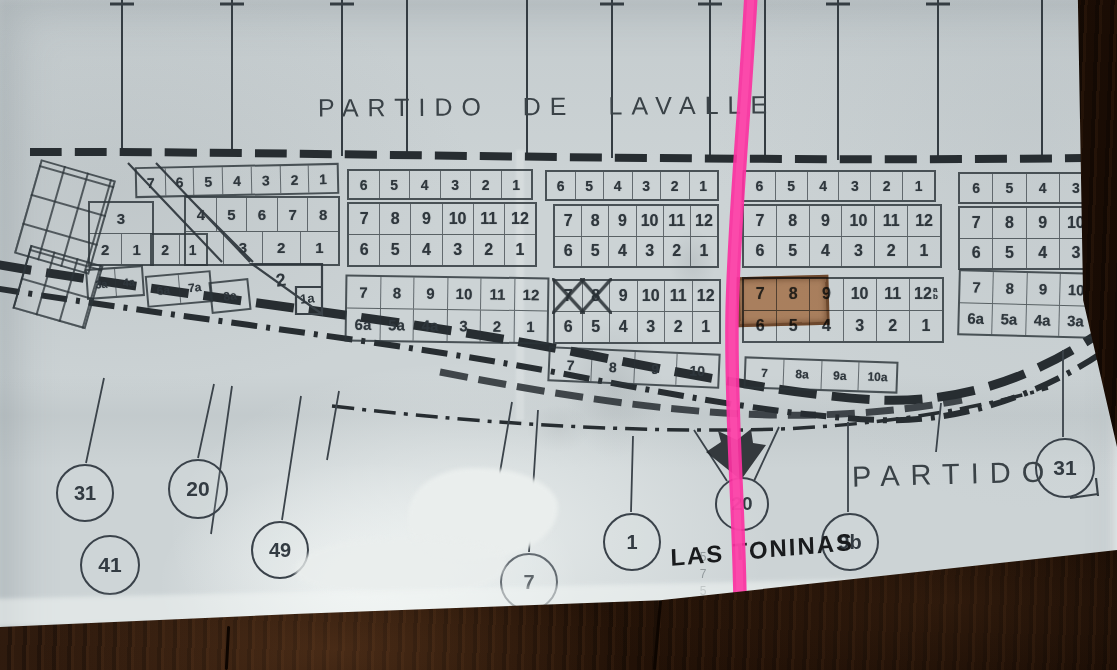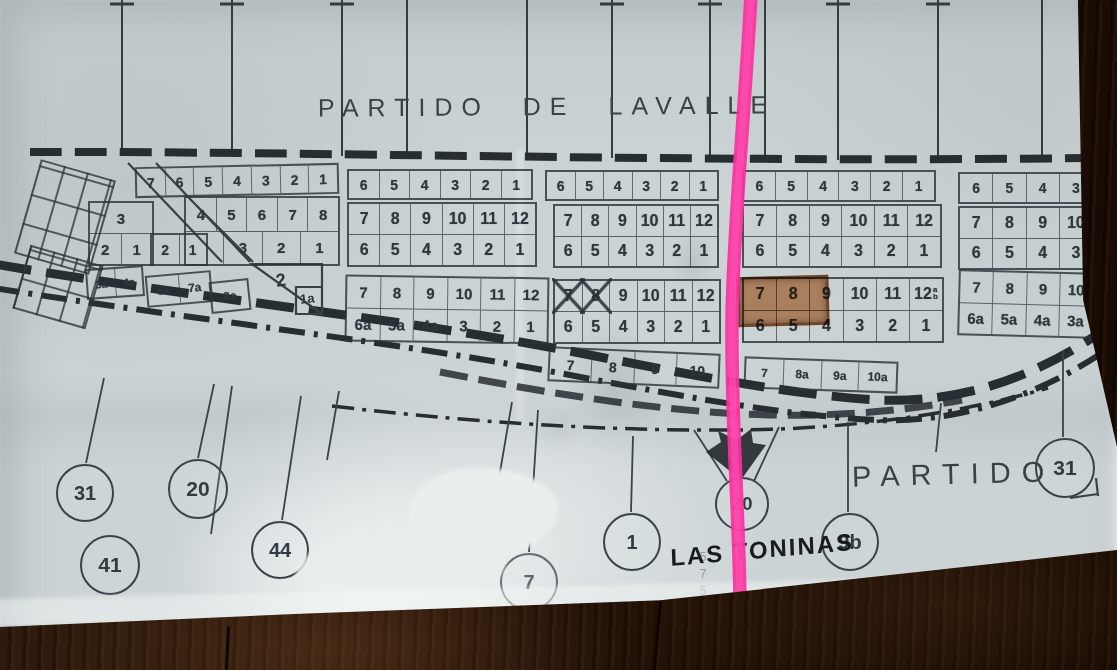--- a/index.html
+++ b/index.html
@@ -649,21 +649,21 @@
               <span>9a</span>
             </div>
             <div class="cell">
               <span>10a</span>
             </div>
           </div>
         </div>
         <div class="circle" style="left: 56px; top: 464px; width: 54px; height: 54px; font-size: 20px;">31</div>
         <div class="circle" style="left: 168px; top: 459px; width: 56px; height: 56px; font-size: 21px;">20</div>
         <div class="circle" style="left: 80px; top: 535px; width: 56px; height: 56px; font-size: 21px;">41</div>
-        <div class="circle" style="left: 251px; top: 521px; width: 54px; height: 54px; font-size: 20px;">44</div>
+        <div class="circle" style="left: 251px; top: 521px; width: 54px; height: 54px; font-size: 20px;">49</div>
         <div class="circle" style="left: 469px; top: 479px; width: 56px; height: 56px; font-size: 21px; opacity: 0.8;">17</div>
         <div class="circle" style="left: 500px; top: 553px; width: 54px; height: 54px; font-size: 20px; opacity: 0.75;">7</div>
         <div class="circle" style="left: 603px; top: 513px; width: 54px; height: 54px; font-size: 20px;">1</div>
         <div class="circle" style="left: 715px; top: 477px; width: 50px; height: 50px; font-size: 19px;">20</div>
         <div class="circle" style="left: 821px; top: 513px; width: 54px; height: 54px; font-size: 20px;">9b</div>
         <div class="circle" style="left: 1035px; top: 438px; width: 56px; height: 56px; font-size: 21px;">31</div>
         <div class="loose" style="left: 276px; top: 270px; font-size: 18px; transform: rotate(-8deg);">2</div>
         <div class="loose" style="left: 300px; top: 291px; font-size: 13px; transform: rotate(-6deg);">1a</div>
       </div>
 

